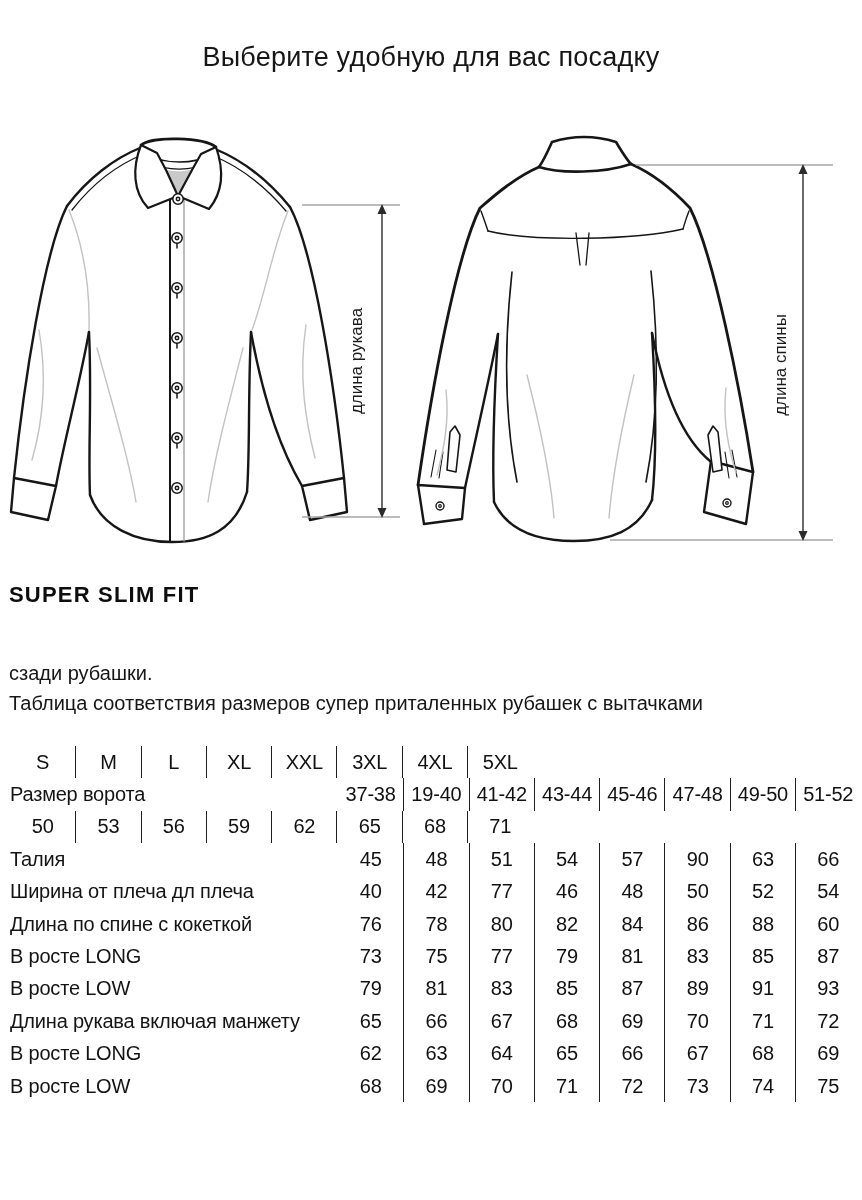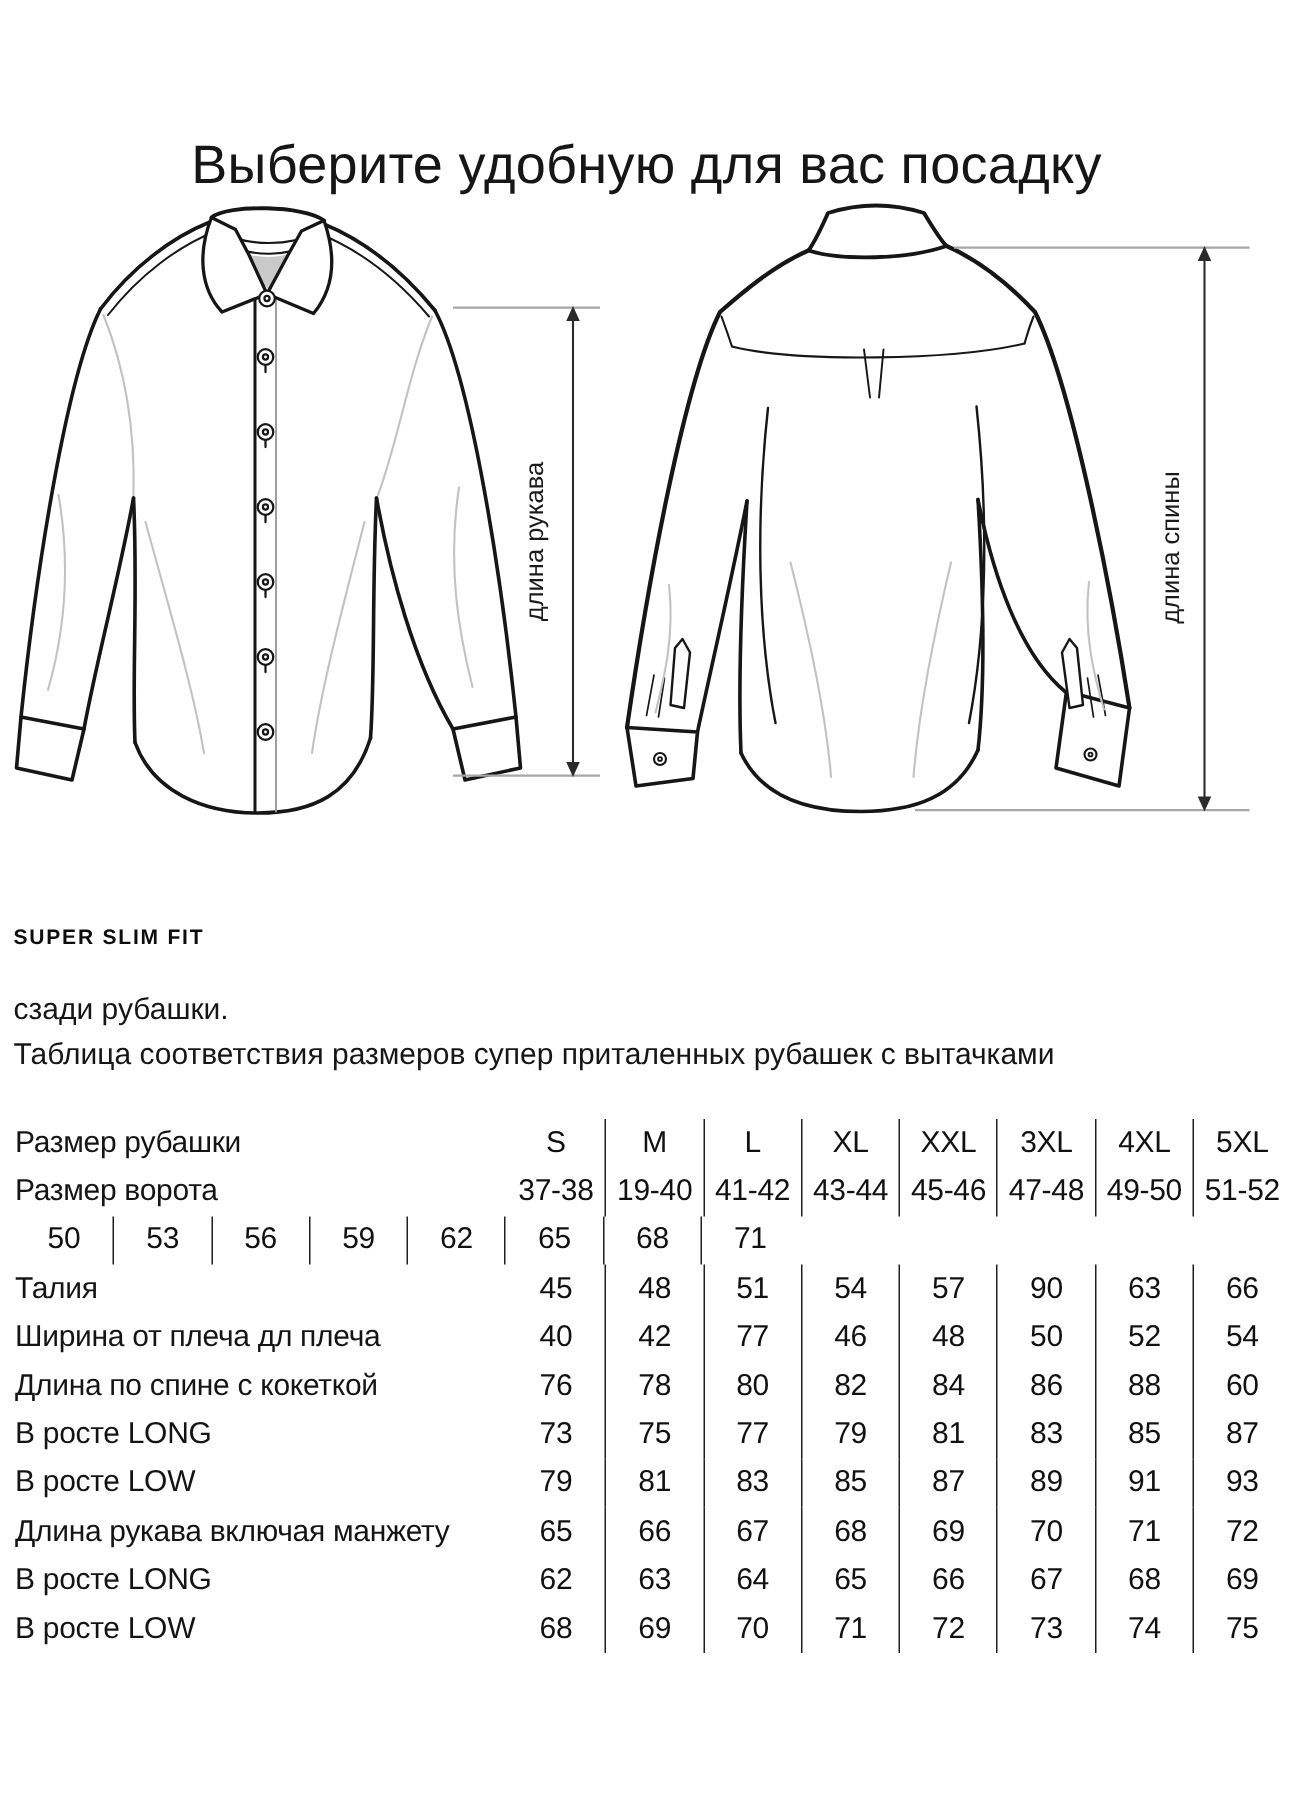--- a/index.html
+++ b/index.html
@@ -2,27 +2,27 @@
 <html><head>
 <meta charset="utf-8">
 <style>
   html,body{margin:0;padding:0;background:#fff;}
   .page{
     position:relative;width:862px;height:1200px;background:#ffffff;overflow:hidden;
     font-family:"Liberation Sans","DejaVu Sans",sans-serif;color:#1b1b1b;
   }
   .title{
     position:absolute;top:42px;left:0;width:862px;text-align:center;
-    font-size:36px;font-weight:400;letter-spacing:.2px;color:#161616;margin-top:47px;
+    font-size:27px;font-weight:400;letter-spacing:.2px;color:#161616;
   }
   .figure{position:absolute;top:120px;left:0;width:862px;height:470px;}
   .figure svg{display:block;width:862px;height:470px;}
   .fit-heading{
-    position:absolute;top:616px;left:9px;
-    font-size:14px;font-weight:700;letter-spacing:1.2px;color:#0d0d0d;
+    position:absolute;top:582px;left:9px;
+    font-size:22px;font-weight:700;letter-spacing:1.2px;color:#0d0d0d;
   }
   .fit-desc{
     position:absolute;top:658px;left:9px;width:820px;
     font-size:20px;line-height:30px;color:#161616;
   }
   .size-table{position:absolute;top:746px;left:10px;width:850px;}
   .trow{display:flex;height:32.4px;align-items:stretch;}
   .tlabel{
     width:328px;flex:0 0 328px;display:flex;align-items:center;
     font-size:20px;color:#141414;letter-spacing:-0.2px;
@@ -170,21 +170,20 @@
 
   <div class="fit-heading">SUPER SLIM FIT</div>
 
   <div class="fit-desc">
     <div>сзади рубашки.</div>
     <div>Таблица соответствия размеров супер приталенных рубашек с вытачками</div>
   </div>
 
   <div class="size-table">
       <div class="trow">
-        <div class="tlabel">Размер рубашки</div>
         <div class="tcell">S</div>
         <div class="tcell sep">M</div>
         <div class="tcell sep">L</div>
         <div class="tcell sep">XL</div>
         <div class="tcell sep">XXL</div>
         <div class="tcell sep">3XL</div>
         <div class="tcell sep">4XL</div>
         <div class="tcell sep">5XL</div>
       </div>
       <div class="trow">

